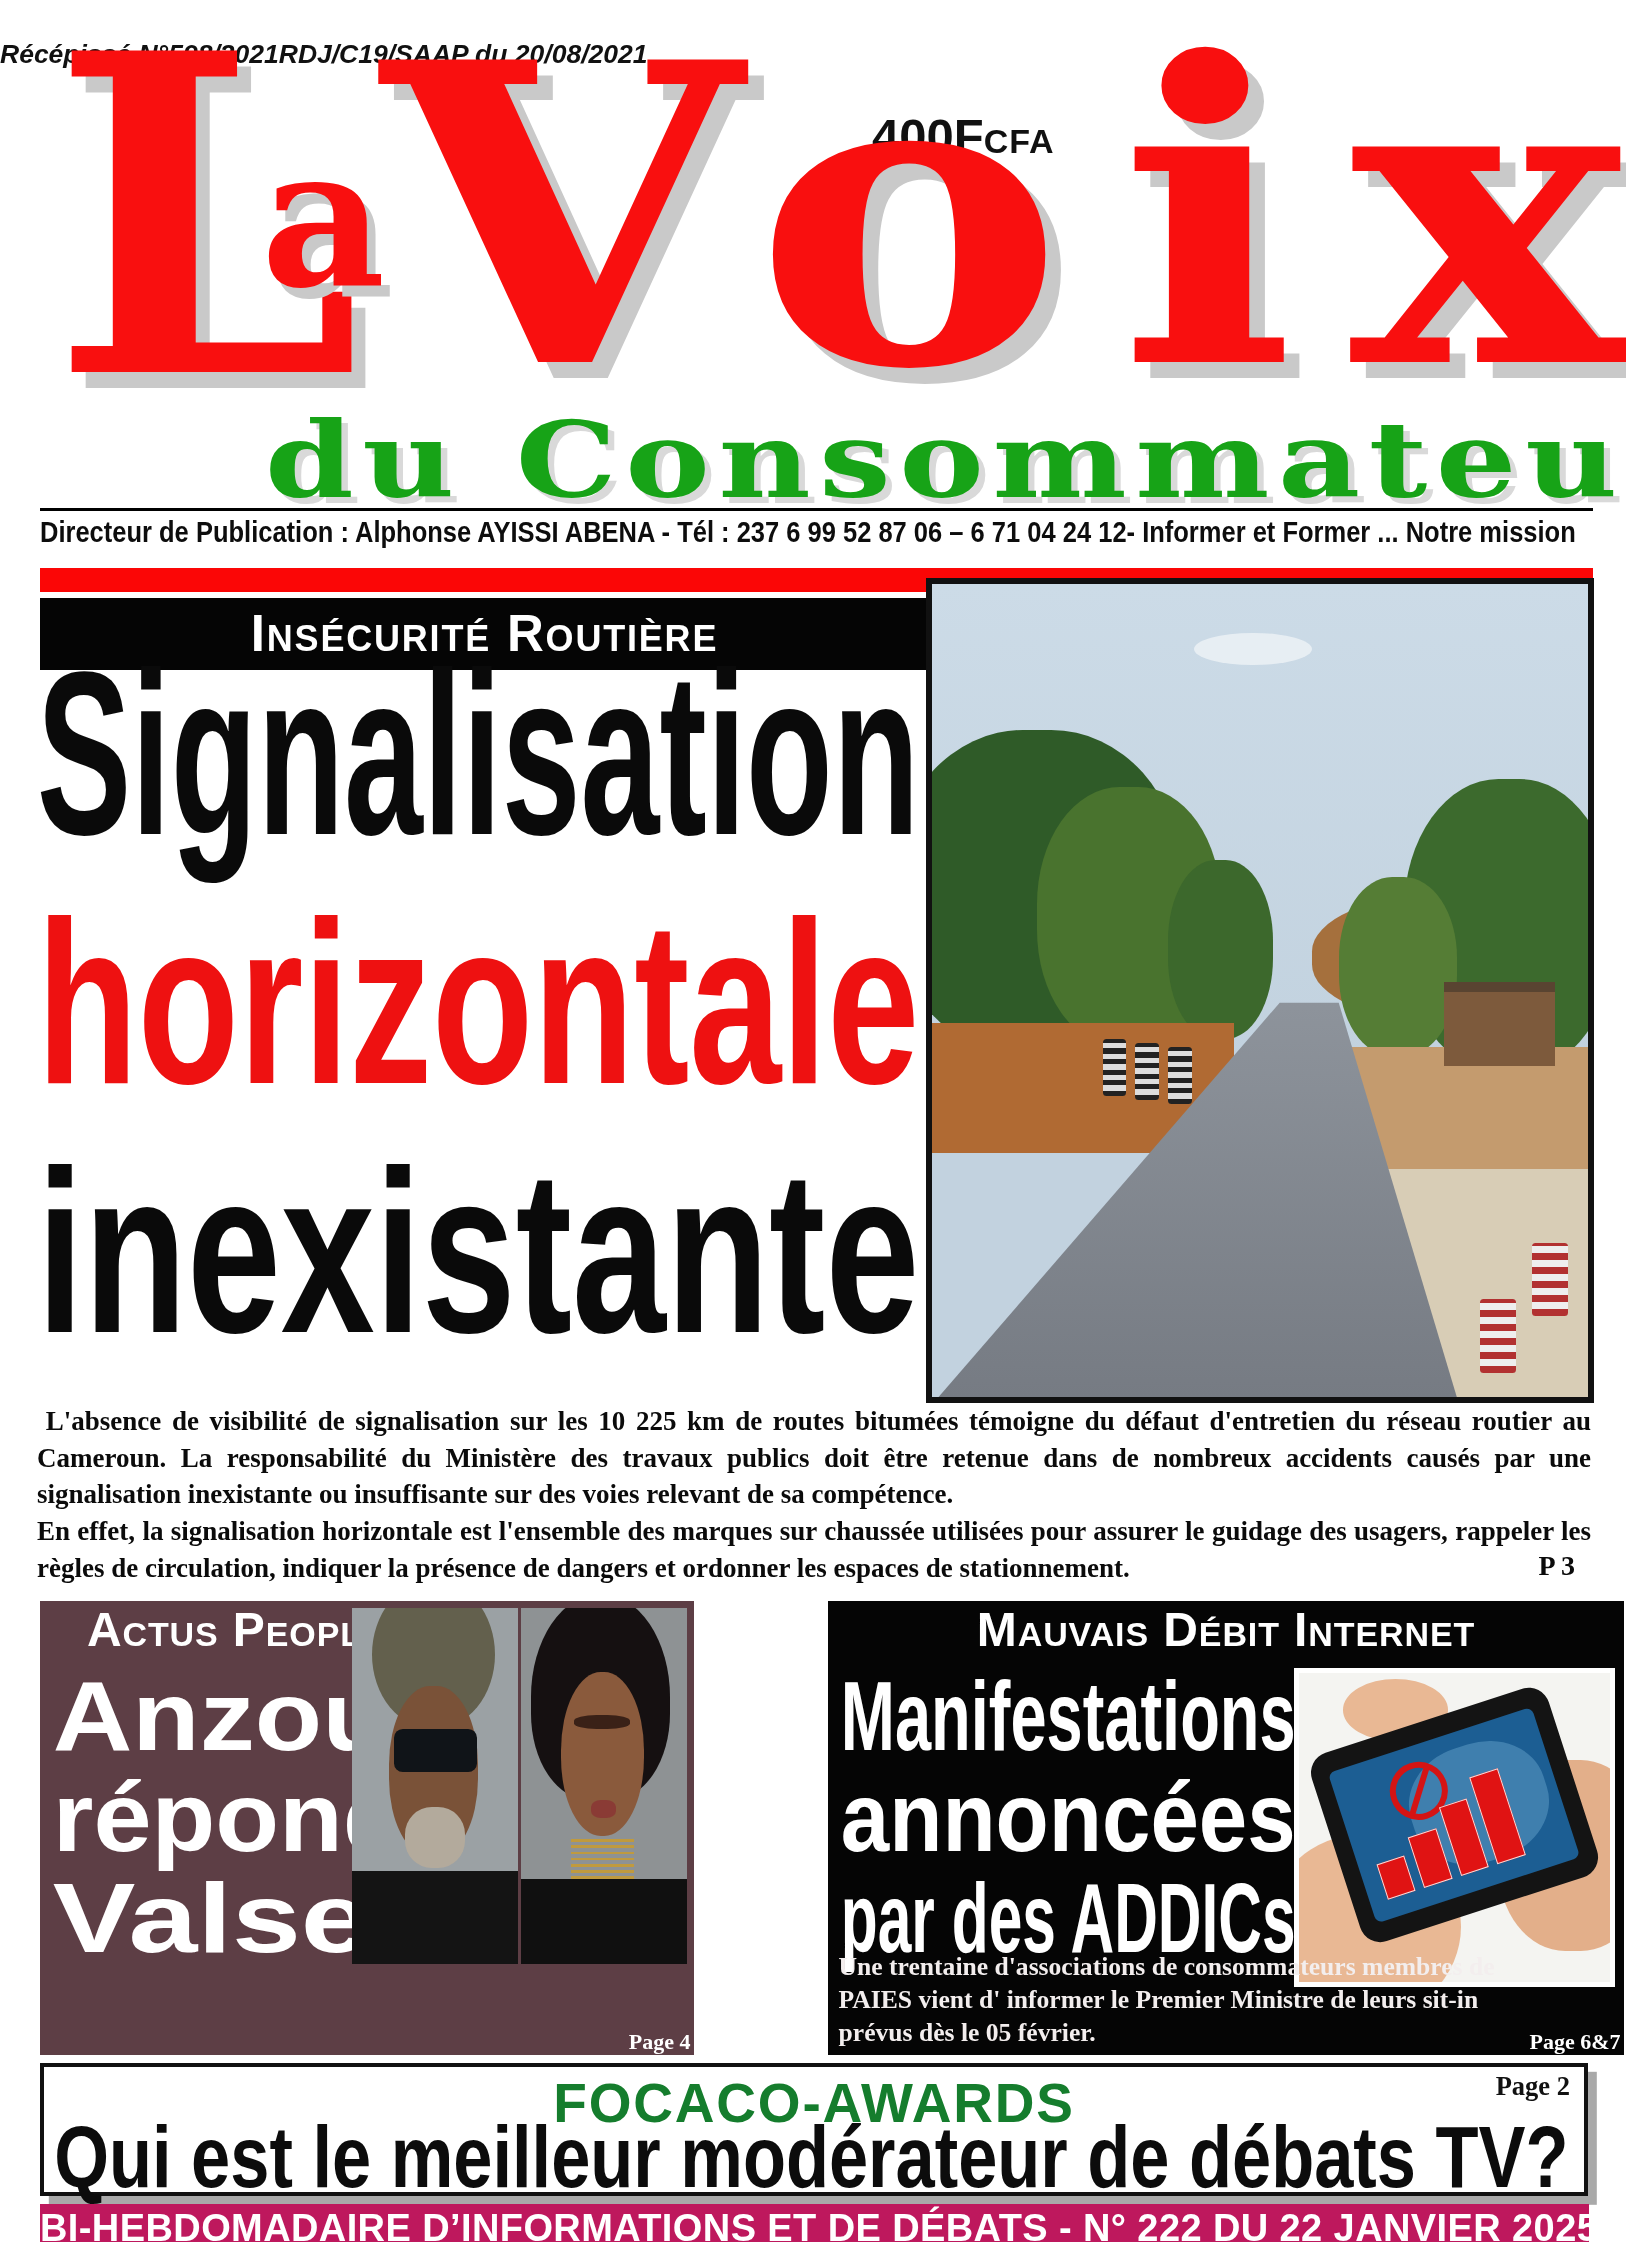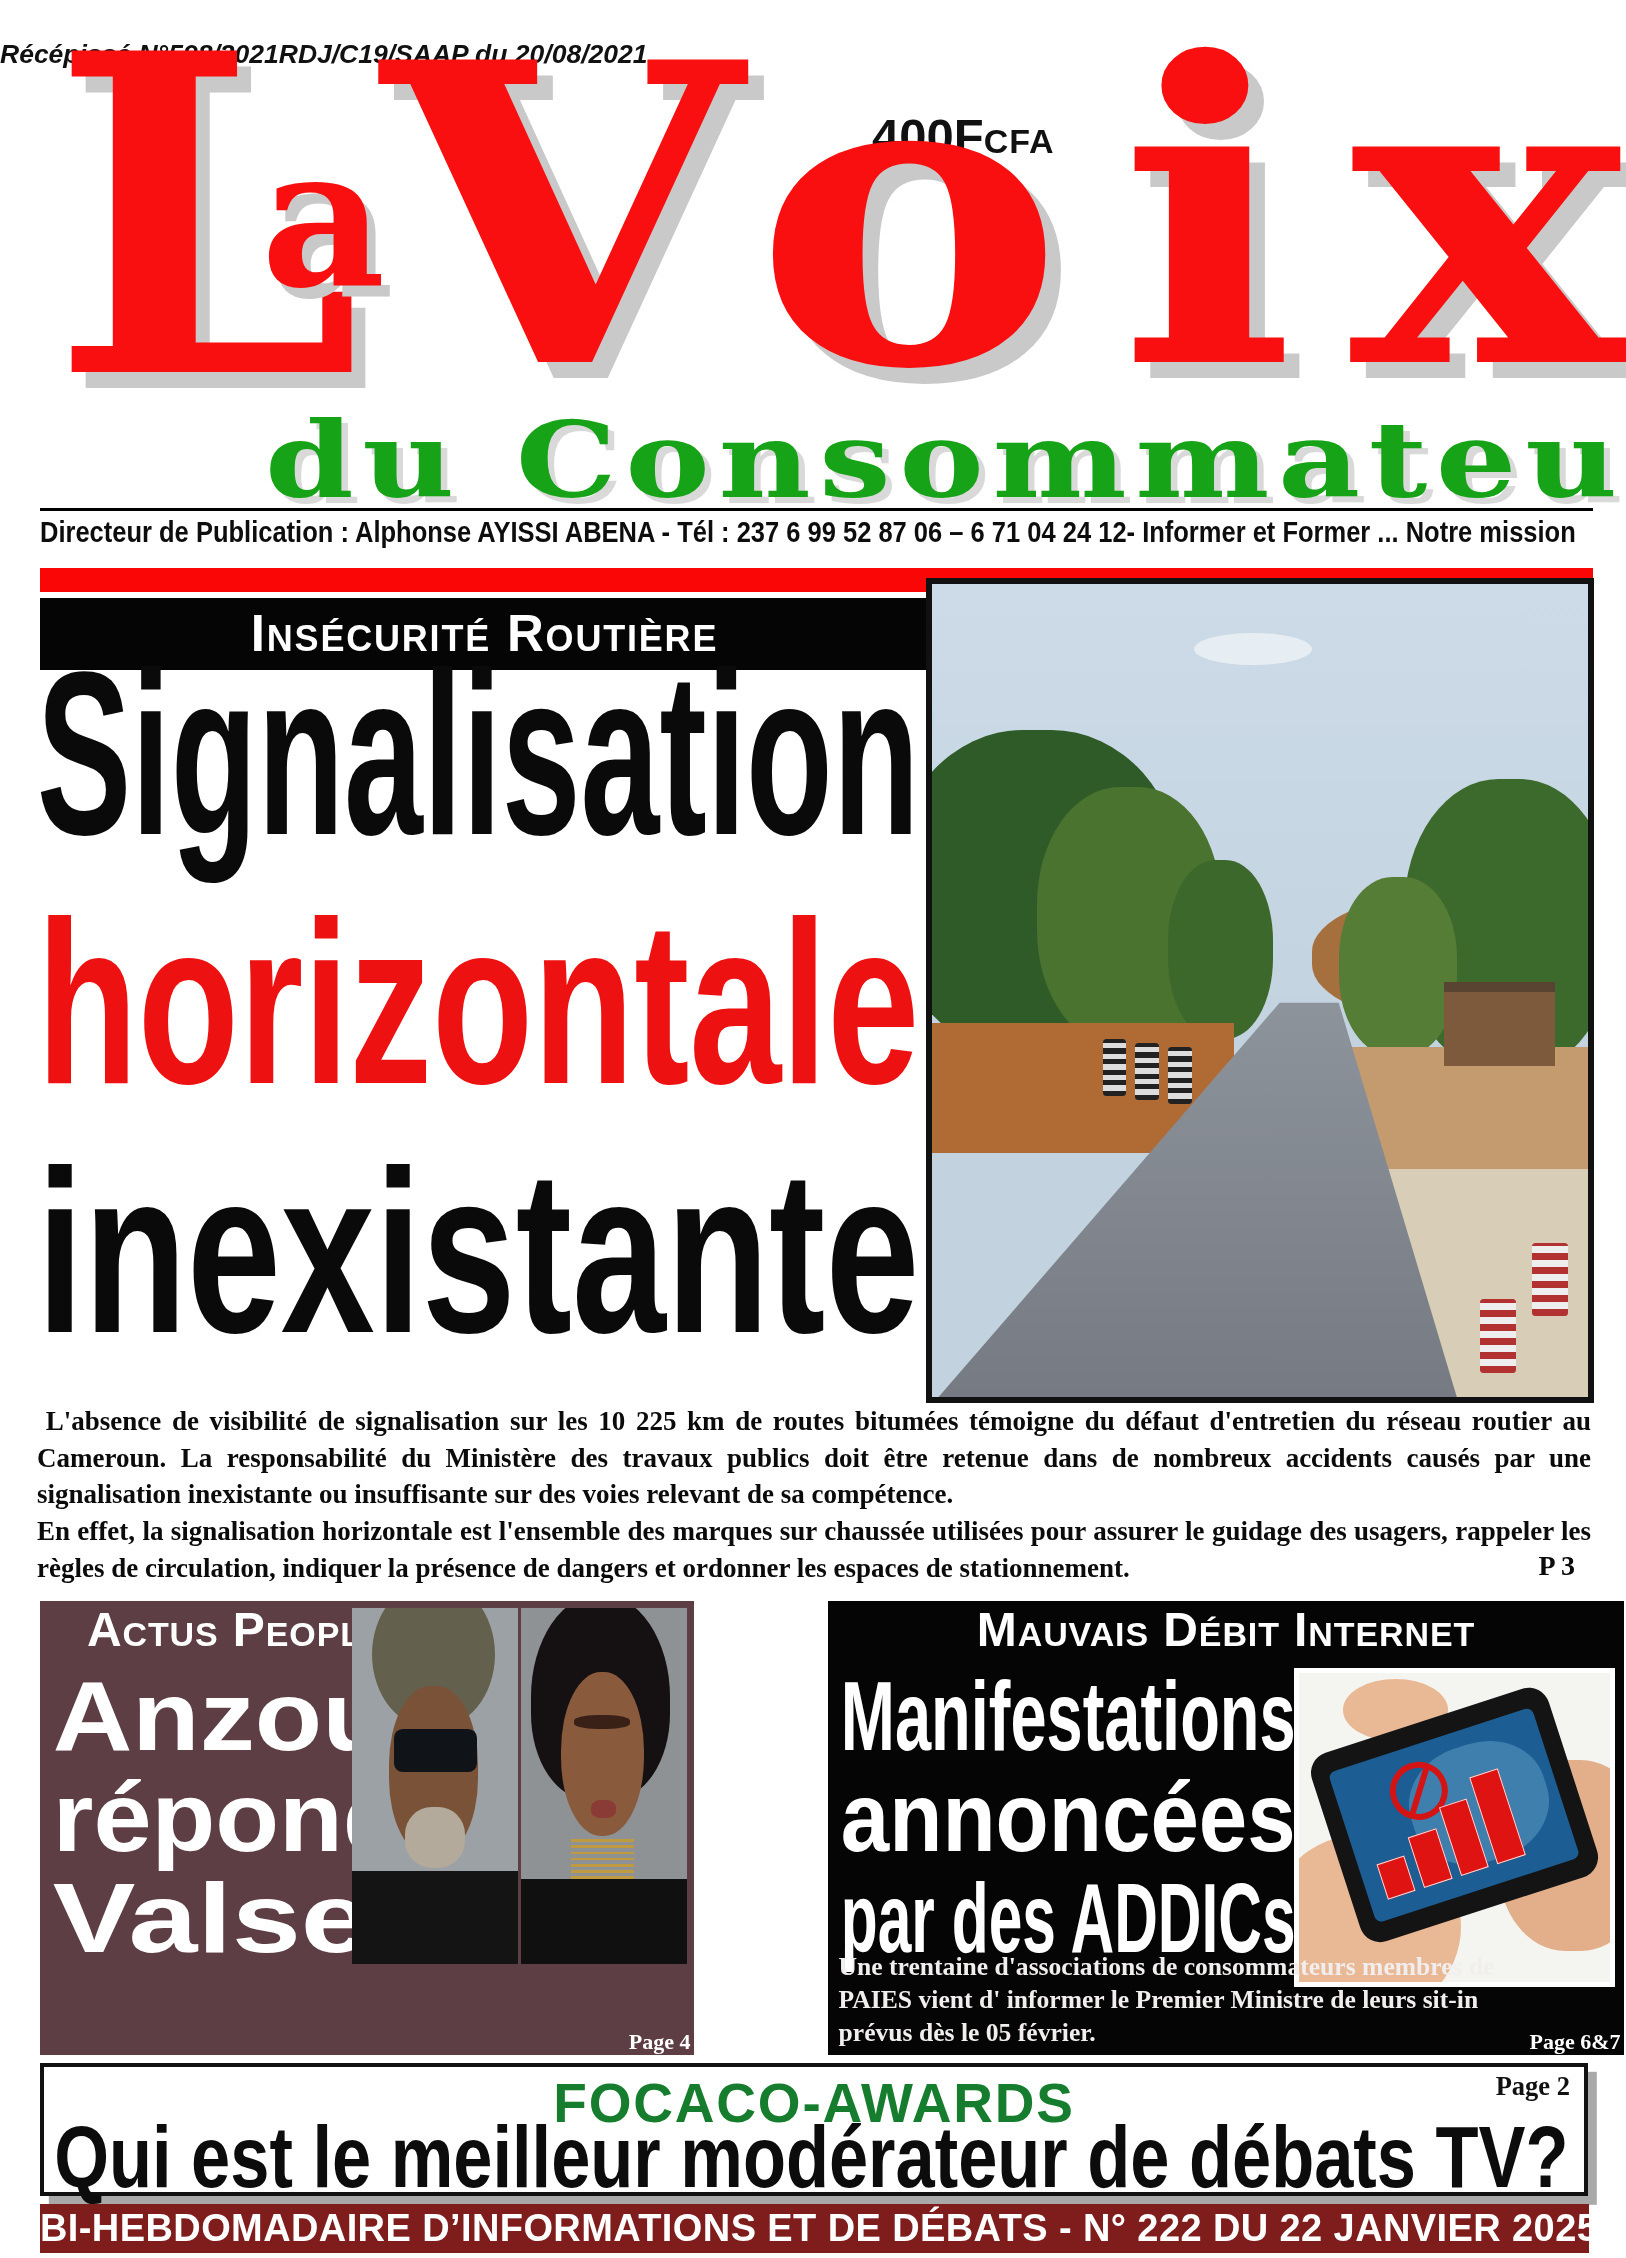--- a/index.html
+++ b/index.html
@@ -121,21 +121,21 @@
   .focaco{top:2063px;left:40px;width:1540px;height:125px;background:#ffffff;border:4.4px solid #111;
           box-shadow:8.8px 8.8px 0 #a9a9a9;}
   .focaco-title{position:absolute;top:3.5px;left:0;width:100%;text-align:center;color:#157d2d;
                 font-size:55px;font-weight:bold;letter-spacing:1.8px;}
   .focaco-page{position:absolute;top:3.5px;right:14px;color:#111;font-family:"Liberation Serif",serif;
                font-weight:bold;font-size:26.5px;}
   .focaco-hl{position:absolute;left:7px;top:53px;}
   .focaco-text{font-family:"Liberation Sans",sans-serif;font-weight:bold;font-size:98px;fill:#0c0c0c;}
 
   
-  .footer-bar{top:2204px;left:40px;width:1549px;height:49px;background:#7f1d1d;color:#ffffff;
+  .footer-bar{top:2204px;left:40px;width:1549px;height:38px;background:#be185d;color:#ffffff;
               font-weight:bold;font-size:38px;text-align:center;line-height:49px;
               letter-spacing:0.4px;white-space:nowrap;}
 </style>
 </head>
 <body>
 
 <div class="page">
 
   <div class="abs receipt">Récépissé N°598/2021RDJ/C19/SAAP du 20/08/2021</div>
   <div class="abs price">

